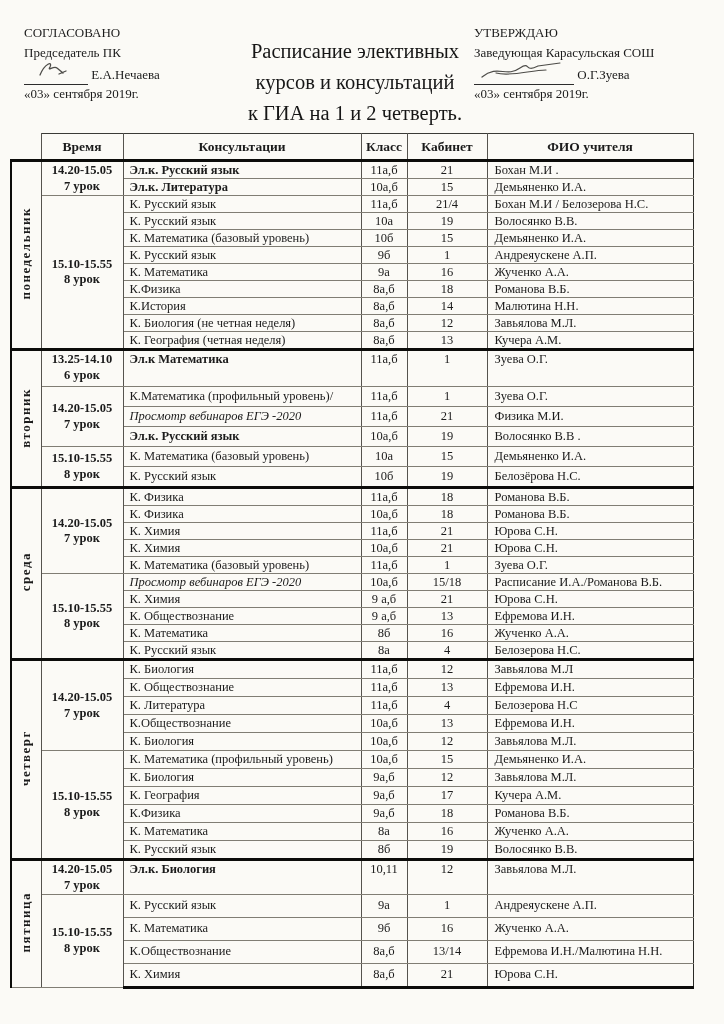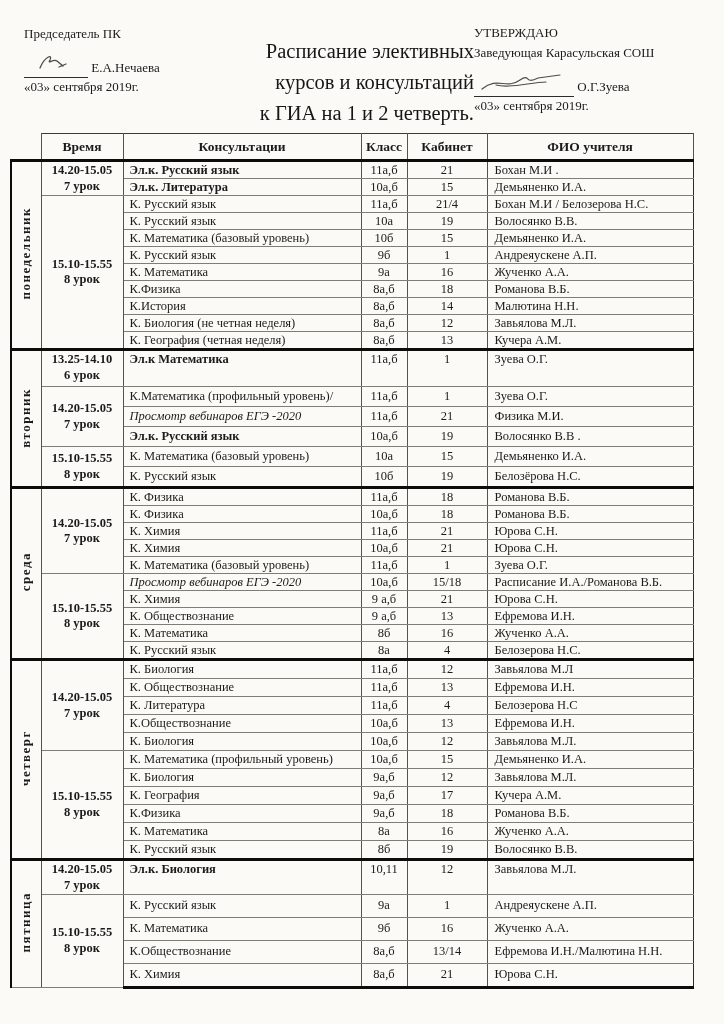--- a/index.html
+++ b/index.html
@@ -10,26 +10,26 @@
     color:#1b1b1b;
     position:relative;
     overflow:hidden;
   }
   
   .top-area{display:flex;align-items:flex-start;padding:24px 14px 0 24px;}
   .approval{font-size:13px;line-height:1.45;}
   .approval.left{width:212px;}
   .approval.right{width:236px;}
   .approval .role{margin-top:1px;}
-  .sig-row{position:relative;margin-top:15px;white-space:nowrap;}
+  .sig-row{position:relative;margin-top:3px;white-space:nowrap;}
   .sig-line{display:inline-block;border-bottom:1px solid #2c2c2c;height:13px;vertical-align:bottom;}
   .sig-line.small{width:64px;}
   .sig-line.big{width:100px;}
   .sig-svg{position:absolute;left:2px;top:-8px;pointer-events:none;}
-  .doc-title{flex:1;text-align:right;font-size:20.5px;line-height:1.52;margin-top:12px;color:#161616;}
+  .doc-title{flex:1;text-align:center;font-size:20.5px;line-height:1.52;margin-top:12px;color:#161616;}
   
   .tbl-wrap{margin:4px 0 0 10px;}
   table{border-collapse:collapse;table-layout:fixed;width:682px;font-size:12.5px;}
   col.c-day{width:30px;} col.c-time{width:82px;} col.c-cons{width:238px;}
   col.c-class{width:46px;} col.c-cab{width:80px;} col.c-fio{width:206px;}
   th,td{border:1px solid #55534e;padding:0 4px;vertical-align:middle;overflow:hidden;}
   thead th{
     font-size:13.5px;font-weight:bold;text-align:center;height:25px;
     border-top:1px solid #3a3a36;border-bottom:3px solid #0c0c0a;background:#fbfaf6;font-family:Liberation Serif, serif;
   }
@@ -57,20 +57,21 @@
   tr.tall td{vertical-align:top;padding-top:1px;}
   tr.tall td.day-cell{vertical-align:middle;}
   .fmt-b{font-weight:bold;}
   .fmt-i{font-style:italic;}
 </style>
 </head>
 <body>
 
 <div class="top-area">
   <div class="approval left">
+    <div>СОГЛАСОВАНО</div>
     <div class="role">Председатель ПК</div>
     <div class="sig-row">
       <svg class="sig-svg" width="62" height="22" viewBox="0 0 62 22">
         <path d="M14 17 C 19 5 27 3 24 9 C 21 14 28 7 31 10 L 37 15 M33 16 L 40 13" stroke="#4d4c48" stroke-width="1.3" fill="none" stroke-linecap="round"></path>
       </svg>
       <span class="sig-line small"></span>
       <span>Е.А.Нечаева</span>
     </div>
     <div>«03» сентября 2019г.</div>
   </div>

